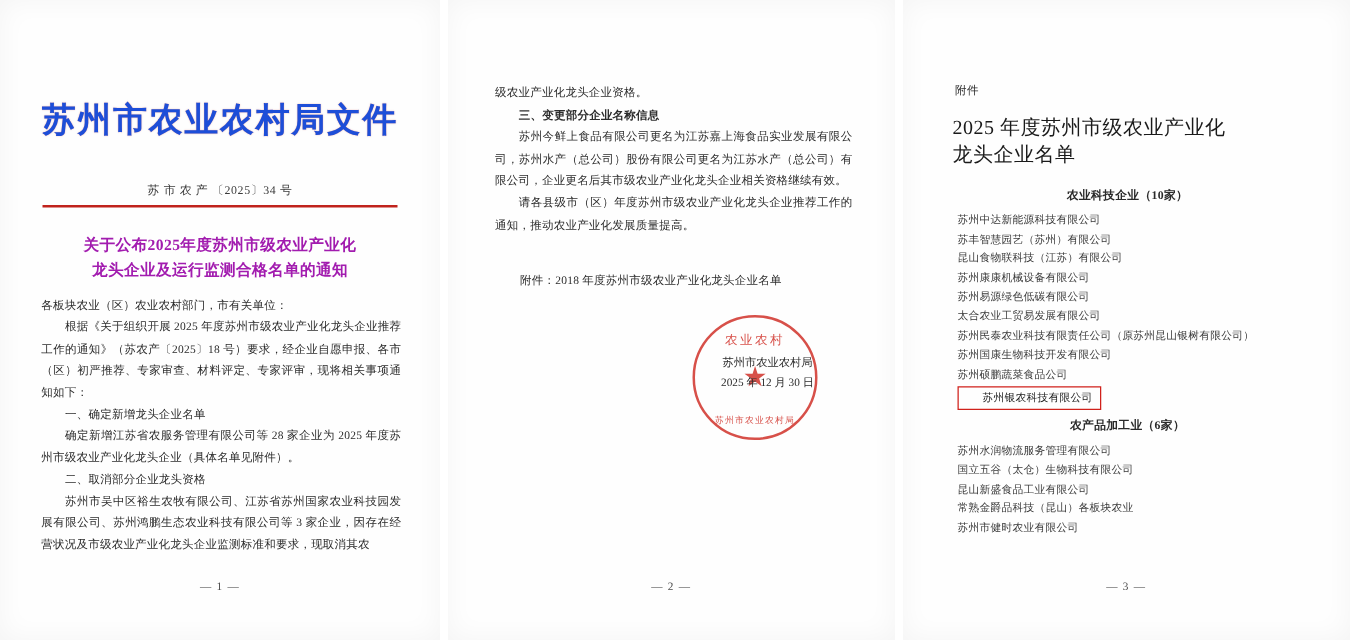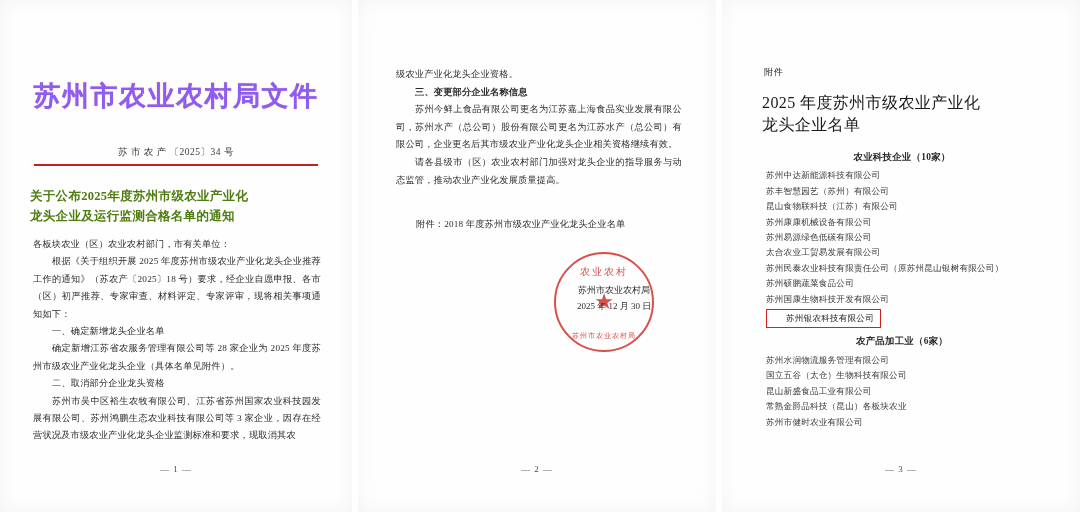--- a/index.html
+++ b/index.html
@@ -41,21 +41,21 @@
     box-shadow: inset 0 0 22px rgba(0,0,0,0.045);
   }
 
   
   .p1-title {
     position: absolute;
     top: 78px;
     left: 0;
     width: 100%;
     text-align: center;
-    color: #8b5cf6;
+    color: #1d4ed8;
     font-size: 27px;
     font-weight: bold;
     letter-spacing: 1.5px;
     font-family: "DejaVu Serif", "Liberation Serif", serif;
     text-shadow: 0 0 1px rgba(192,35,28,0.5);
   }
   .p1-docno {
     position: absolute;
     top: 146px;
     left: 0;
@@ -71,23 +71,24 @@
     left: 34px;
     width: 284px;
     height: 1.6px;
     background: #c0231c;
   }
   .p1-heading {
     position: absolute;
     top: 186px;
     left: 30px;
     width: 292px;
+    text-align: center;
     font-size: 12.5px;
     font-weight: bold;
-    color: #4d7c0f;
+    color: #a21caf;
     line-height: 20px;
     letter-spacing: 0.3px;
   }
   .p1-body {
     position: absolute;
     top: 236px;
     left: 33px;
     width: 288px;
     font-size: 9.2px;
     line-height: 17.4px;
@@ -261,21 +262,21 @@
 </div>
 
 <div class="gap gap1"></div>
 
 <div class="scan page2">
   <div class="paper">
     <div class="p2-body">
       <p>级农业产业化龙头企业资格。</p>
       <p class="sub">三、变更部分企业名称信息</p>
       <p class="ind">苏州今鲜上食品有限公司更名为江苏嘉上海食品实业发展有限公司，苏州水产（总公司）股份有限公司更名为江苏水产（总公司）有限公司，企业更名后其市级农业产业化龙头企业相关资格继续有效。</p>
-      <p class="ind">请各县级市（区）农业农村部门加强对龙头企业的指导服务与动态监管，推动农业产业化发展质量提高。</p>
+      <p class="ind">请各县级市（区）年度苏州市级农业产业化龙头企业推荐工作的通知，推动农业产业化发展质量提高。</p>
     </div>
     <div class="p2-attach">附件：2018 年度苏州市级农业产业化龙头企业名单</div>
 
     <div class="seal">
       <div class="arc-top">农业农村</div>
       <div class="star">★</div>
       <div class="arc-bottom">苏州市农业农村局</div>
     </div>
 
     <div class="p2-sign">
@@ -299,22 +300,22 @@
 
     <div class="p3-list">
       <div class="p3-section">农业科技企业（10家）</div>
       <div class="item">苏州中达新能源科技有限公司</div>
       <div class="item">苏丰智慧园艺（苏州）有限公司</div>
       <div class="item">昆山食物联科技（江苏）有限公司</div>
       <div class="item">苏州康康机械设备有限公司</div>
       <div class="item">苏州易源绿色低碳有限公司</div>
       <div class="item">太合农业工贸易发展有限公司</div>
       <div class="item">苏州民泰农业科技有限责任公司（原苏州昆山银树有限公司）</div>
+      <div class="item">苏州国康生物科技开发有限公司</div>
       <div class="item">苏州硕鹏蔬菜食品公司</div>
-      <div class="item">苏州国康生物科技开发有限公司</div>
       <div class="hl-wrap">
         <span class="item highlight">苏州银农科技有限公司</span>
       </div>
 
       <div class="p3-section">农产品加工业（6家）</div>
       <div class="item">苏州水润物流服务管理有限公司</div>
       <div class="item">国立五谷（太仓）生物科技有限公司</div>
       <div class="item">昆山新盛食品工业有限公司</div>
       <div class="item">常熟金爵品科技（昆山）各板块农业</div>
       <div class="item">苏州市健时农业有限公司</div>

